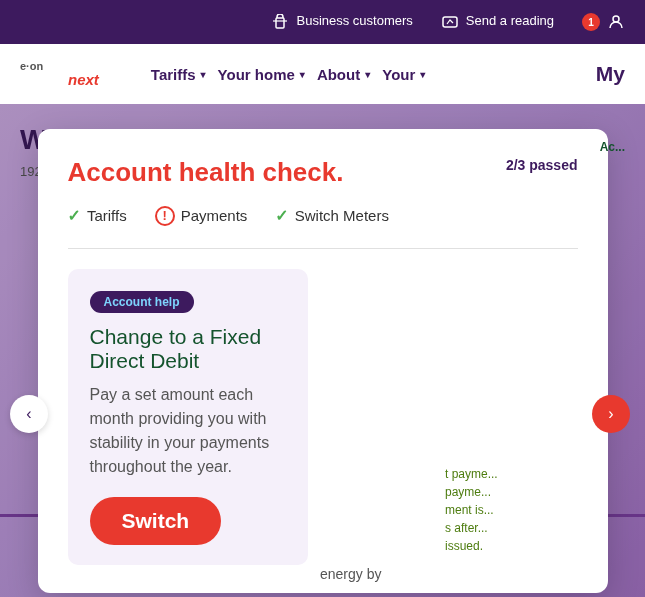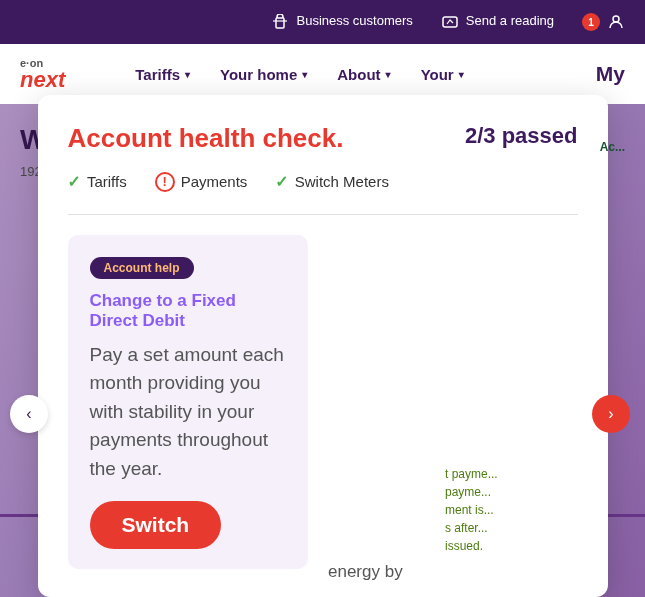--- a/index.html
+++ b/index.html
@@ -49,38 +49,39 @@
       font-weight: bold;
     }
 
     
     .nav-bar {
       background: white;
       height: 60px;
       display: flex;
       align-items: center;
       padding: 0 20px;
-      gap: 30px;
+      gap: 12px;
     }
     .logo {
       display: flex;
       flex-direction: column;
       line-height: 1;
       margin-right: 40px;
     }
     .logo-eon {
       font-size: 11px;
       color: #555;
       font-weight: bold;
     }
     .logo-next {
-      font-size: 22px;
+      font-size: 15px;
       color: #e8392e;
       font-weight: bold;
       font-style: italic;
+      margin-left: 48px;
     }
     .nav-item {
       display: flex;
       align-items: center;
       gap: 5px;
       font-size: 15px;
       color: #3d1a5e;
       font-weight: 600;
       cursor: pointer;
     }
@@ -128,21 +129,21 @@
     
     .modal-overlay {
       position: absolute;
       top: 104px;
       left: 0;
       right: 0;
       bottom: 0;
       background: rgba(0,0,0,0.15);
       display: flex;
       justify-content: center;
-      align-items: flex-end;
+      align-items: center;
       padding-top: 20px;
     }
     .modal {
       background: white;
       border-radius: 12px;
       padding: 28px 30px 28px 30px;
       width: 570px;
       max-width: 95%;
       box-shadow: 0 8px 32px rgba(0,0,0,0.18);
     }
@@ -151,21 +152,21 @@
       justify-content: space-between;
       align-items: flex-start;
       margin-bottom: 18px;
     }
     .modal-title {
       font-size: 26px;
       font-weight: bold;
       color: #e8392e;
     }
     .modal-score {
-      font-size: 22px;
+      font-size: 14px;
       font-weight: bold;
       color: #3d1a5e;
       white-space: nowrap;
     }
     .modal-checks {
       display: flex;
       gap: 28px;
       align-items: center;
       margin-bottom: 22px;
     }
@@ -202,36 +203,36 @@
 
     
     .card {
       background: #f5f0fa;
       border-radius: 10px;
       padding: 22px 22px 20px 22px;
       max-width: 240px;
     }
     .card-badge {
       background: #3d1a5e;
-      color: #fdba74;
+      color: #7dd3fc;
       border-radius: 20px;
       padding: 4px 14px;
       font-size: 12px;
       font-weight: 600;
       display: inline-block;
       margin-bottom: 12px;
     }
     .card-title {
-      font-size: 17px;
-      font-weight: bold;
-      color: #8b5cf6;
+      font-size: 21px;
+      font-weight: normal;
+      color: #14532d;
       margin-bottom: 10px;
     }
     .card-text {
-      font-size: 19px;
+      font-size: 16px;
       color: #555;
       line-height: 1.5;
       margin-bottom: 18px;
     }
     .card-button {
       background: #e8392e;
       color: white;
       border: none;
       border-radius: 25px;
       padding: 12px 32px;
@@ -348,21 +349,21 @@
 
 <div class="bg-right-badge" style="position:absolute;top:140px;right:20px;font-size:12px;color:#14532d;font-weight:600;z-index:1;">Ac...</div>
 
 <div class="nav-btn-circle" style="position:absolute;left:10px;top:395px;z-index:2;">‹</div>
 <div class="circle-btn" style="position:absolute;right:15px;top:395px;z-index:2;">›</div>
 
 <div style="position:absolute;right:20px;top:465px;width:180px;font-size:12px;color:#4d7c0f;z-index:1;line-height:1.5;">
   t payme...<br>payme...<br>ment is...<br>s after...<br>issued.
 </div>
 
-<div style="position:absolute;bottom:15px;left:328px;font-size:17px;color:#555;z-index:1;">energy by</div>
+<div style="position:absolute;bottom:15px;left:320px;font-size:14px;color:#555;z-index:1;">energy by</div>
 
 <div class="modal-overlay">
   <div class="modal">
 
     <div class="modal-header">
       <div class="modal-title">Account health check.</div>
       <div class="modal-score">2/3 passed</div>
     </div>
 
     <div class="modal-checks">

